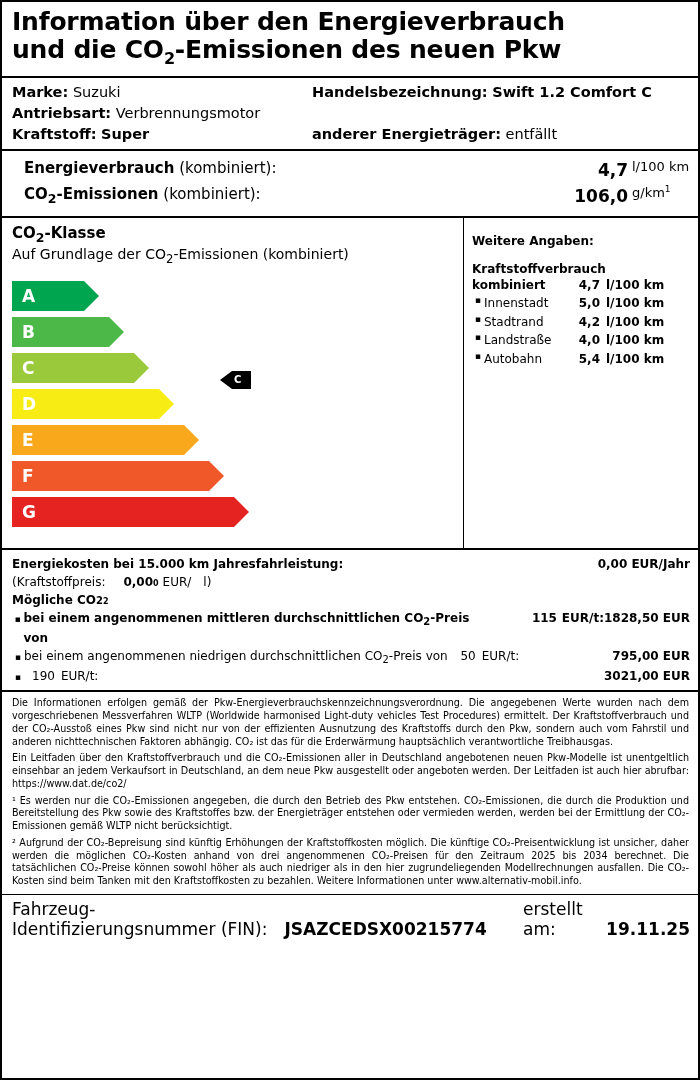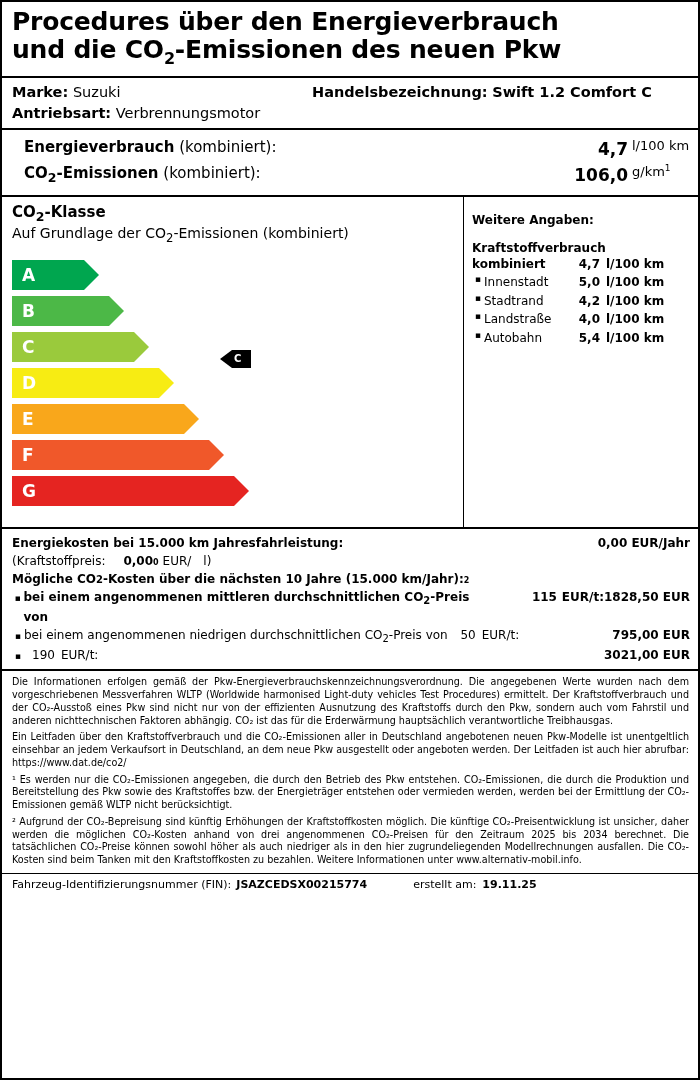--- a/index.html
+++ b/index.html
@@ -123,47 +123,51 @@
   .costs .strong { font-weight: bold; }
   .costs .amt { font-weight: bold; text-align: right; white-space: nowrap; }
   .costs .bul { width: 12px; text-align: center; font-size: 9px; }
   .costs sup { font-size: 8px; }
 
   
   .legal { padding: 5px 9px 2px 10px; font-size: 9.6px; line-height: 1.33; text-align: justify; }
   .legal p { margin: 0 0 4px 0; }
 
   
-  .footer { display: flex; font-size: 11px; padding: 4px 8px 2px 10px; align-items: center; }
+  .footer { display: flex; font-size: 17px; padding: 4px 8px 2px 10px; align-items: flex-end; }
   .footer .fin-lab { }
   .footer .fin-val { font-weight: bold; }
   .footer .sp { width: 46px; }
   .footer .date-lab { }
   .footer .date-val { font-weight: bold; padding-left: 6px; }
 </style>
 </head>
 <body>
 
 <div class="page">
 
   <div class="title">
-    <div><span>Procedures über den Energieverbrauch</span></div>
+    <div><span>Information über den Energieverbrauch</span></div>
     <div><span>und die CO</span><sub>2</sub><span>-Emissionen des neuen Pkw</span></div>
   </div>
 
   <div class="rule"></div>
 
   <div class="veh">
     <div class="row">
       <div class="cell-l"><span class="b">Marke:</span> <span>Suzuki</span></div>
       <div class="cell-r"><span class="b">Handelsbezeichnung:</span> <span class="b">Swift 1.2 Comfort C</span></div>
     </div>
     <div class="row">
       <div class="cell-l"><span class="b">Antriebsart:</span> <span>Verbrennungsmotor</span></div>
       <div class="cell-r"></div>
+    </div>
+    <div class="row">
+      <div class="cell-l"><span class="b">Kraftstoff:</span> <span class="b">Super</span></div>
+      <div class="cell-r"><span class="b">anderer Energieträger:</span> <span>entfällt</span></div>
     </div>
   </div>
 
   <div class="rule"></div>
 
   <div class="cons">
     <div class="line">
       <div class="lab"><span class="b">Energieverbrauch</span> <span>(kombiniert):</span></div>
       <div class="val">4,7</div>
       <div class="unit">l/100 km</div>
@@ -272,21 +276,20 @@
     <div class="line">
       <span>(Kraftstoffpreis:</span>
       <span class="strong" style="padding-left:18px">0,00</span>
         <sup class="strong">0</sup>
       <span style="padding-left:4px">EUR/</span>
       <span style="padding-left:12px">l)</span>
     </div>
     <div class="line strong">
       <span>Mögliche CO</span>
         <sub>2</sub>
-        <span>-Kosten über die nächsten 10 Jahre (15.000 km/Jahr):</span>
         <sup>2</sup>
     </div>
     <div id="scenarios">
         <div class="line strong">
           <span class="bul">▪</span>
           <span>bei einem angenommenen mittleren durchschnittlichen CO<sub>2</sub>-Preis von</span>
           <span style="padding-left: 8px; min-width: 28px; display: inline-block; text-align: right; margin-left: 46px;">115</span>
           <span style="padding-left: 6px;">EUR/t:</span>
           <span class="grow"></span>
           <span class="amt">1828,50 EUR</span>

